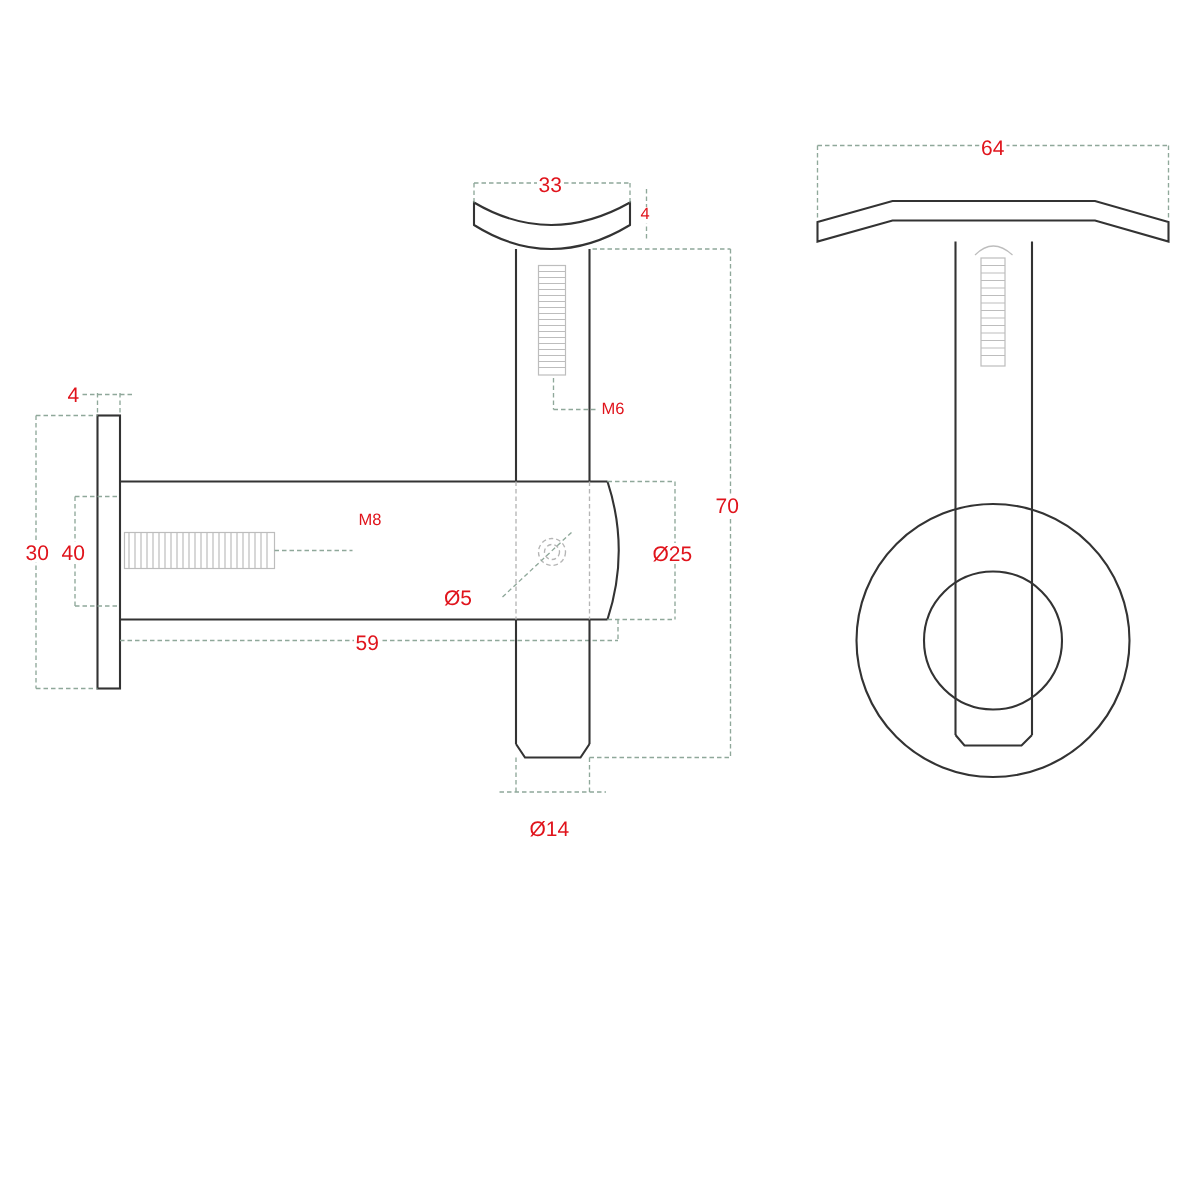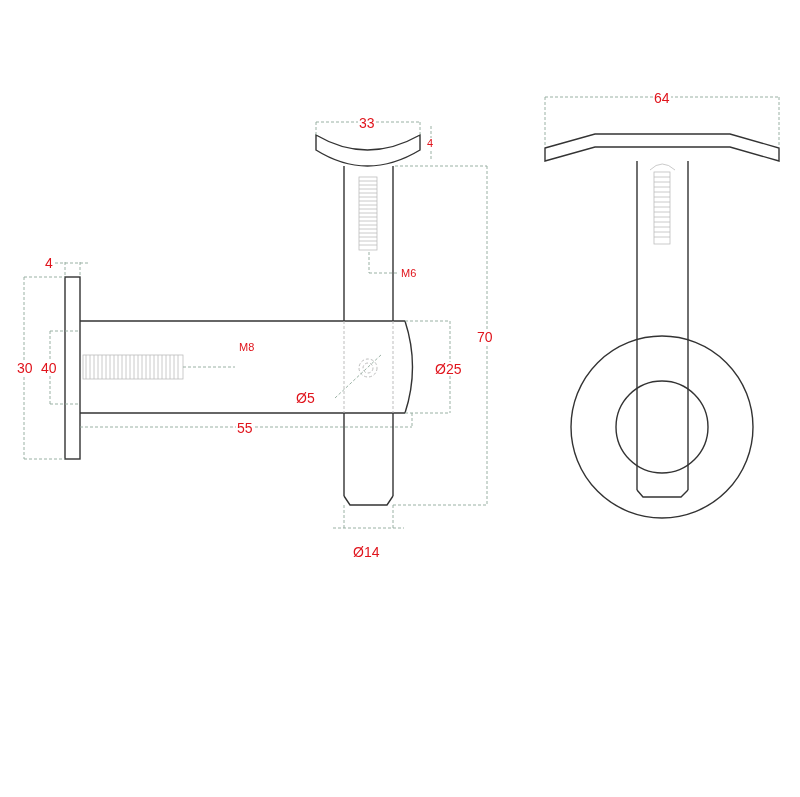--- a/index.html
+++ b/index.html
@@ -91,21 +91,21 @@
     <line class="dim" x1="545" y1="97" x2="779" y2="97"></line>
     <line class="dim" x1="545" y1="97" x2="545" y2="146"></line>
         <line class="dim" x1="779" y1="97" x2="779" y2="146"></line>
   </g>
 </svg>
 
 <span class="lbl" style="left:44px;top:256px">4</span>
 <span class="lbl" style="left:16px;top:361px">30</span>
 <span class="lbl" style="left:40px;top:361px">40</span>
 <span class="lbl sm" style="left:238px;top:342px">M8</span>
-<span class="lbl" style="left:236px;top:421px">55</span>
+<span class="lbl" style="left:236px;top:421px">59</span>
 <span class="lbl" style="left:295px;top:391px">Ø5</span>
 <span class="lbl" style="left:434px;top:362px">Ø25</span>
 <span class="lbl" style="left:358px;top:116px">33</span>
 <span class="lbl sm" style="left:426px;top:138px">4</span>
 <span class="lbl sm" style="left:400px;top:268px">M6</span>
 <span class="lbl" style="left:476px;top:330px">70</span>
 <span class="lbl" style="left:352px;top:545px">Ø14</span>
 <span class="lbl" style="left:653px;top:91px">64</span>
 </div>
 

